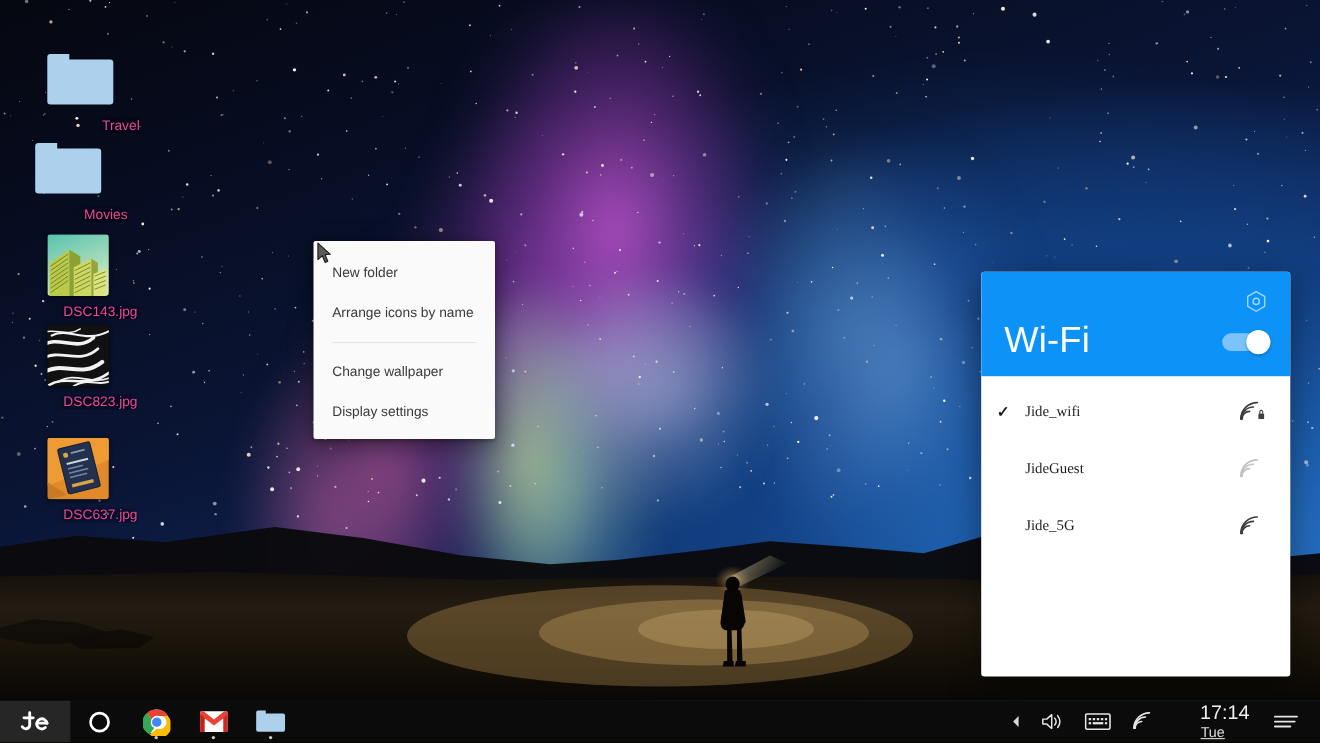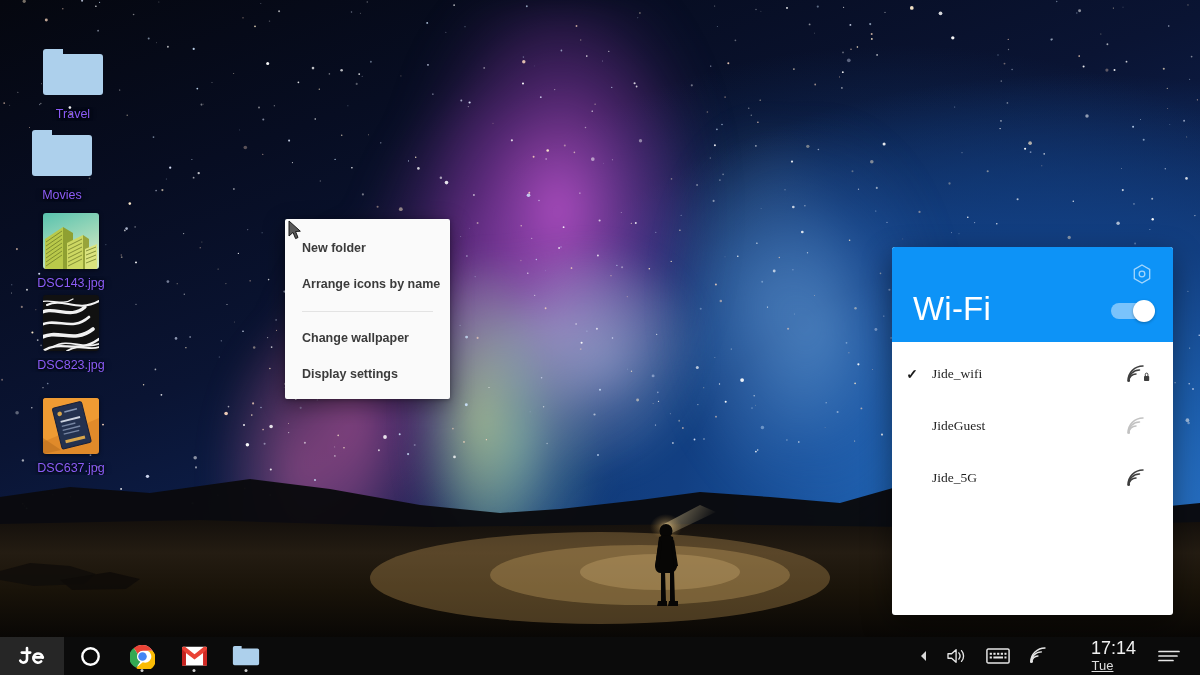--- a/index.html
+++ b/index.html
@@ -66,25 +66,26 @@
   .desk-icon {
     position: absolute;
     width: 108px;
     text-align: center;
     cursor: default;
   }
   .di-glyph { height: 60px; display: flex; align-items: center; justify-content: center; }
   .di-label {
     margin-top: 5px;
     font-size: 12.5px;
-    color: #8b5cf6;
+    color: #ec4899;
     text-shadow: 0 1px 3px rgba(0,0,0,0.9), 0 0 6px rgba(0,0,0,0.7);
     white-space: nowrap;
     overflow: hidden;
     text-overflow: ellipsis;
+    text-align: right;
   }
   .folder-svg { display: block; }
   .thumb {
     width: 56px; height: 56px;
     border-radius: 3px;
     overflow: hidden;
     box-shadow: 0 1px 4px rgba(0,0,0,0.55);
     position: relative;
   }
 
@@ -100,21 +101,20 @@
     overflow: hidden;
   }
   .ctx-item {
     height: 30px;
     line-height: 30px;
     padding: 0 0 0 17px;
     font-size: 12.5px;
     color: #3b3b3b;
     white-space: nowrap;
     cursor: default;
-    font-weight: bold;
   }
   .ctx-sep {
     height: 1px;
     background: #e3e3e3;
     margin: 12px 17px 11px 17px;
   }
   .ctx-gap-a { height: 6px; }
 
   
   #cursor {

